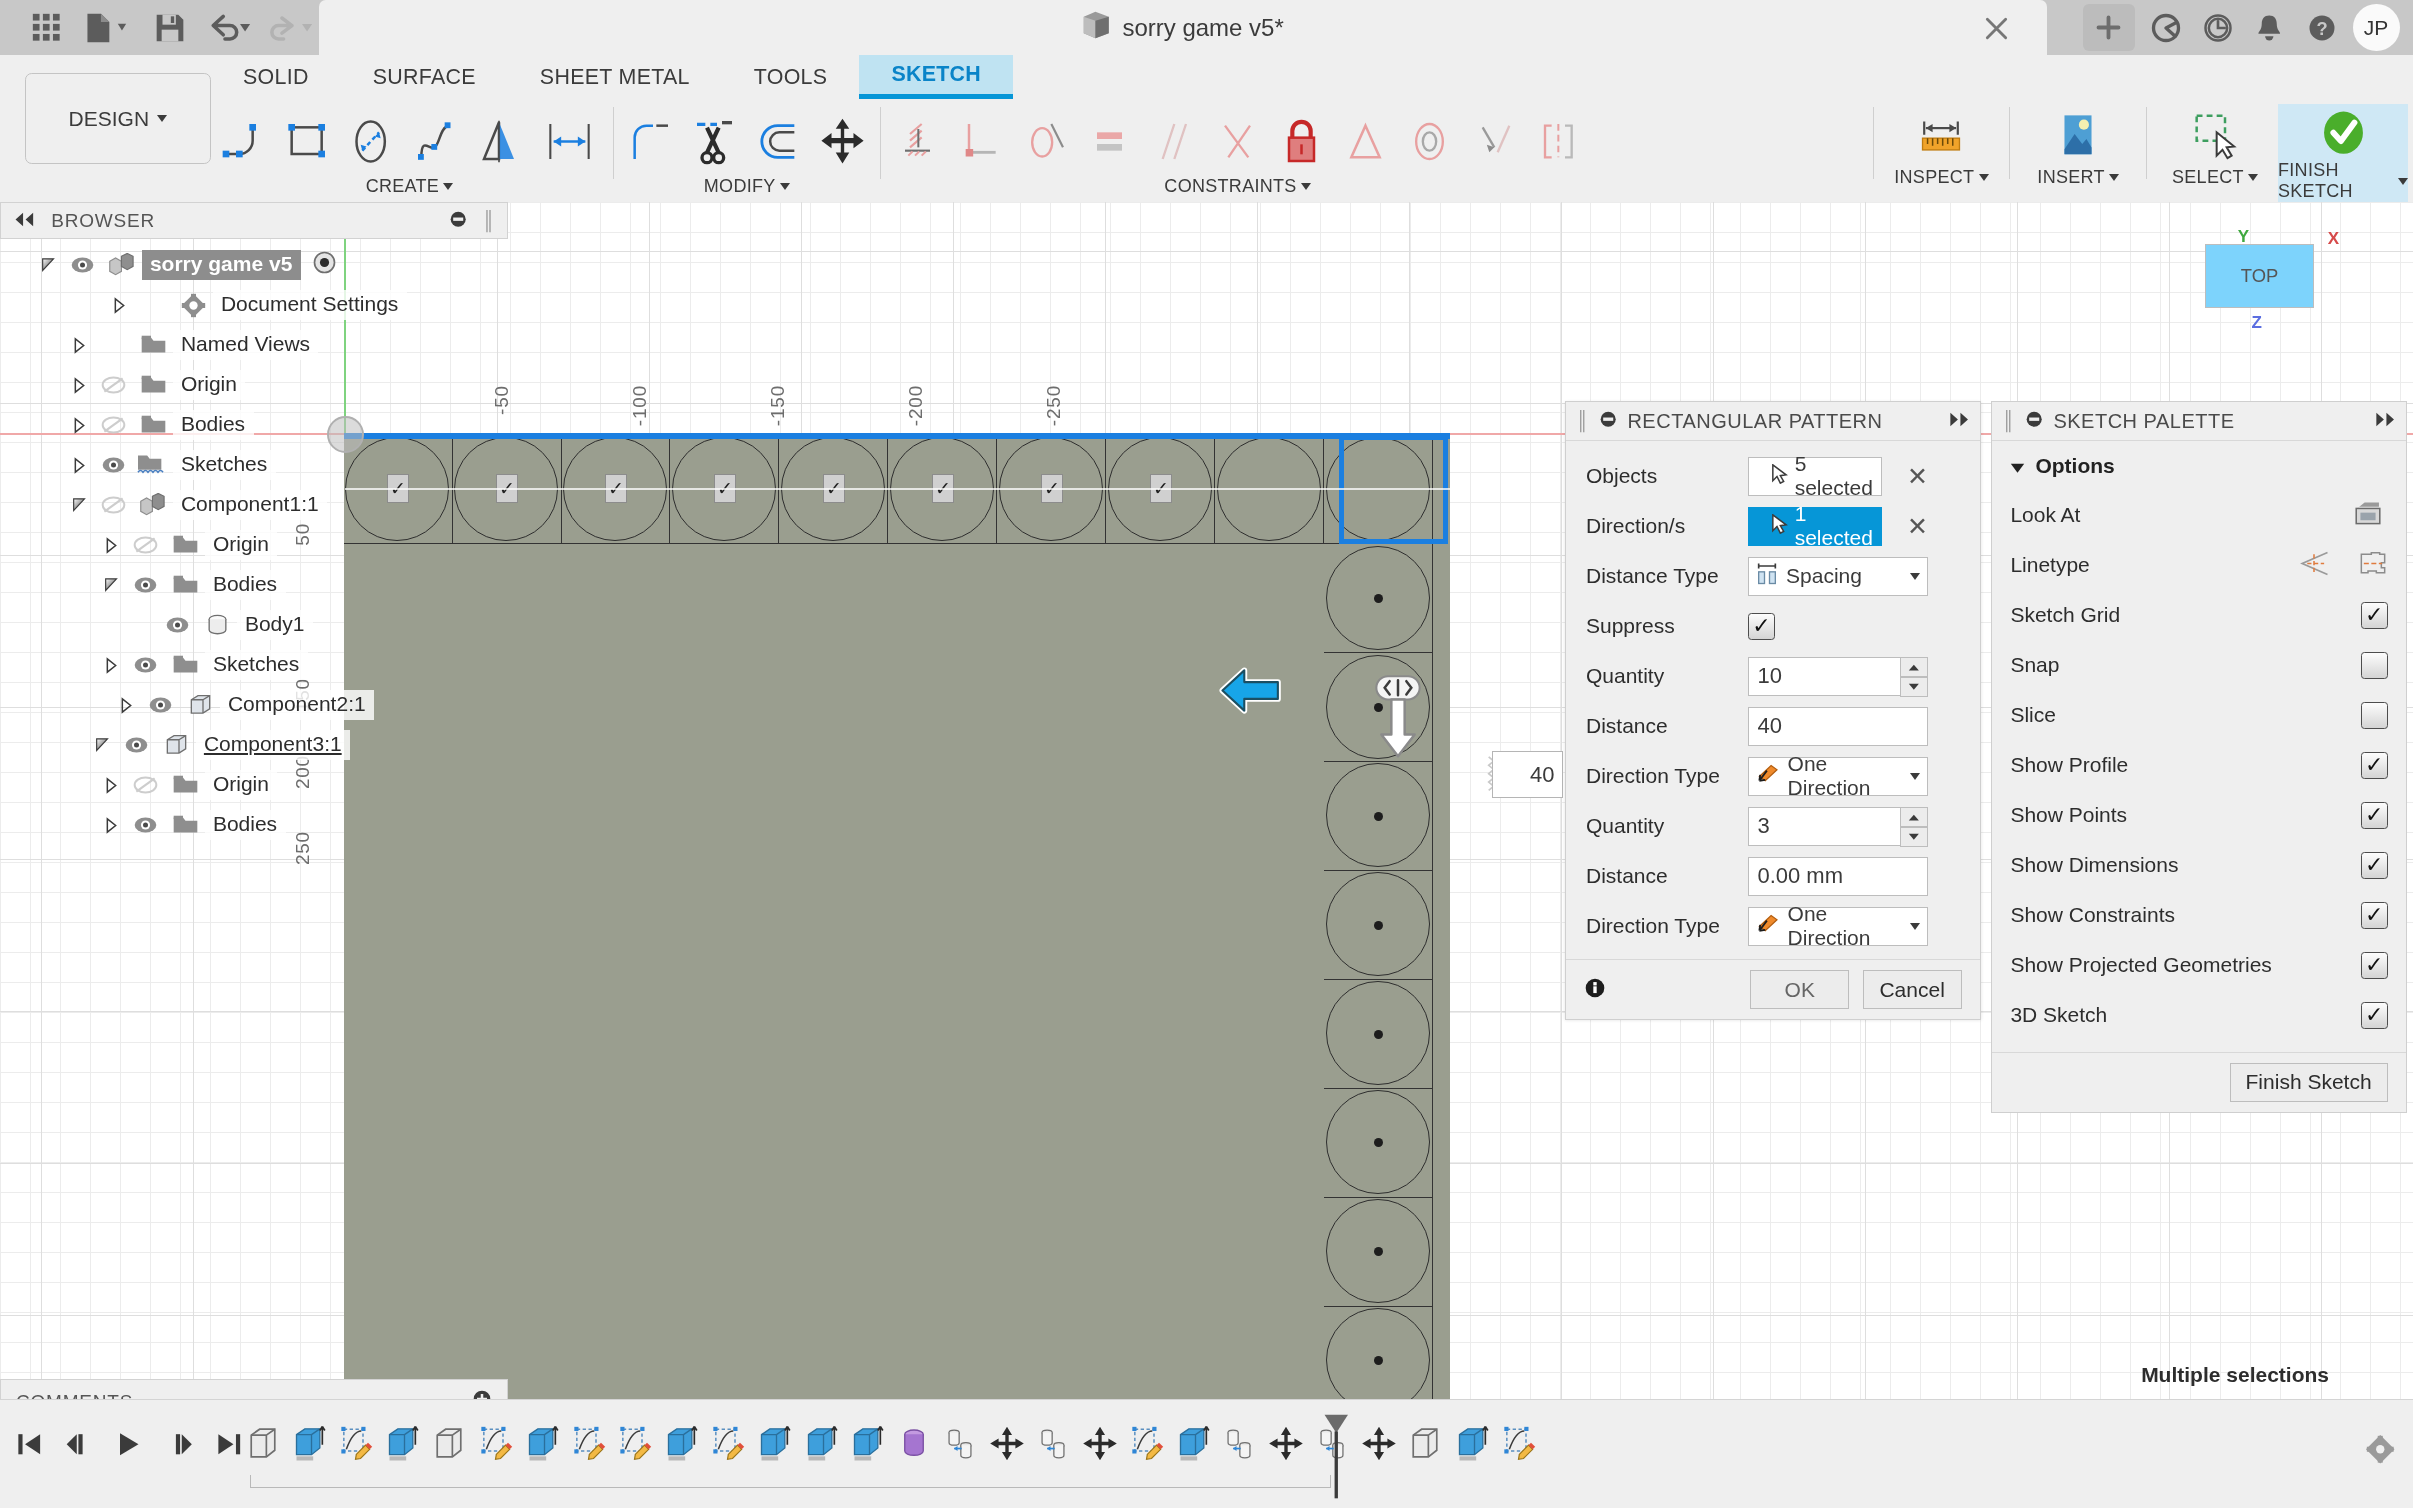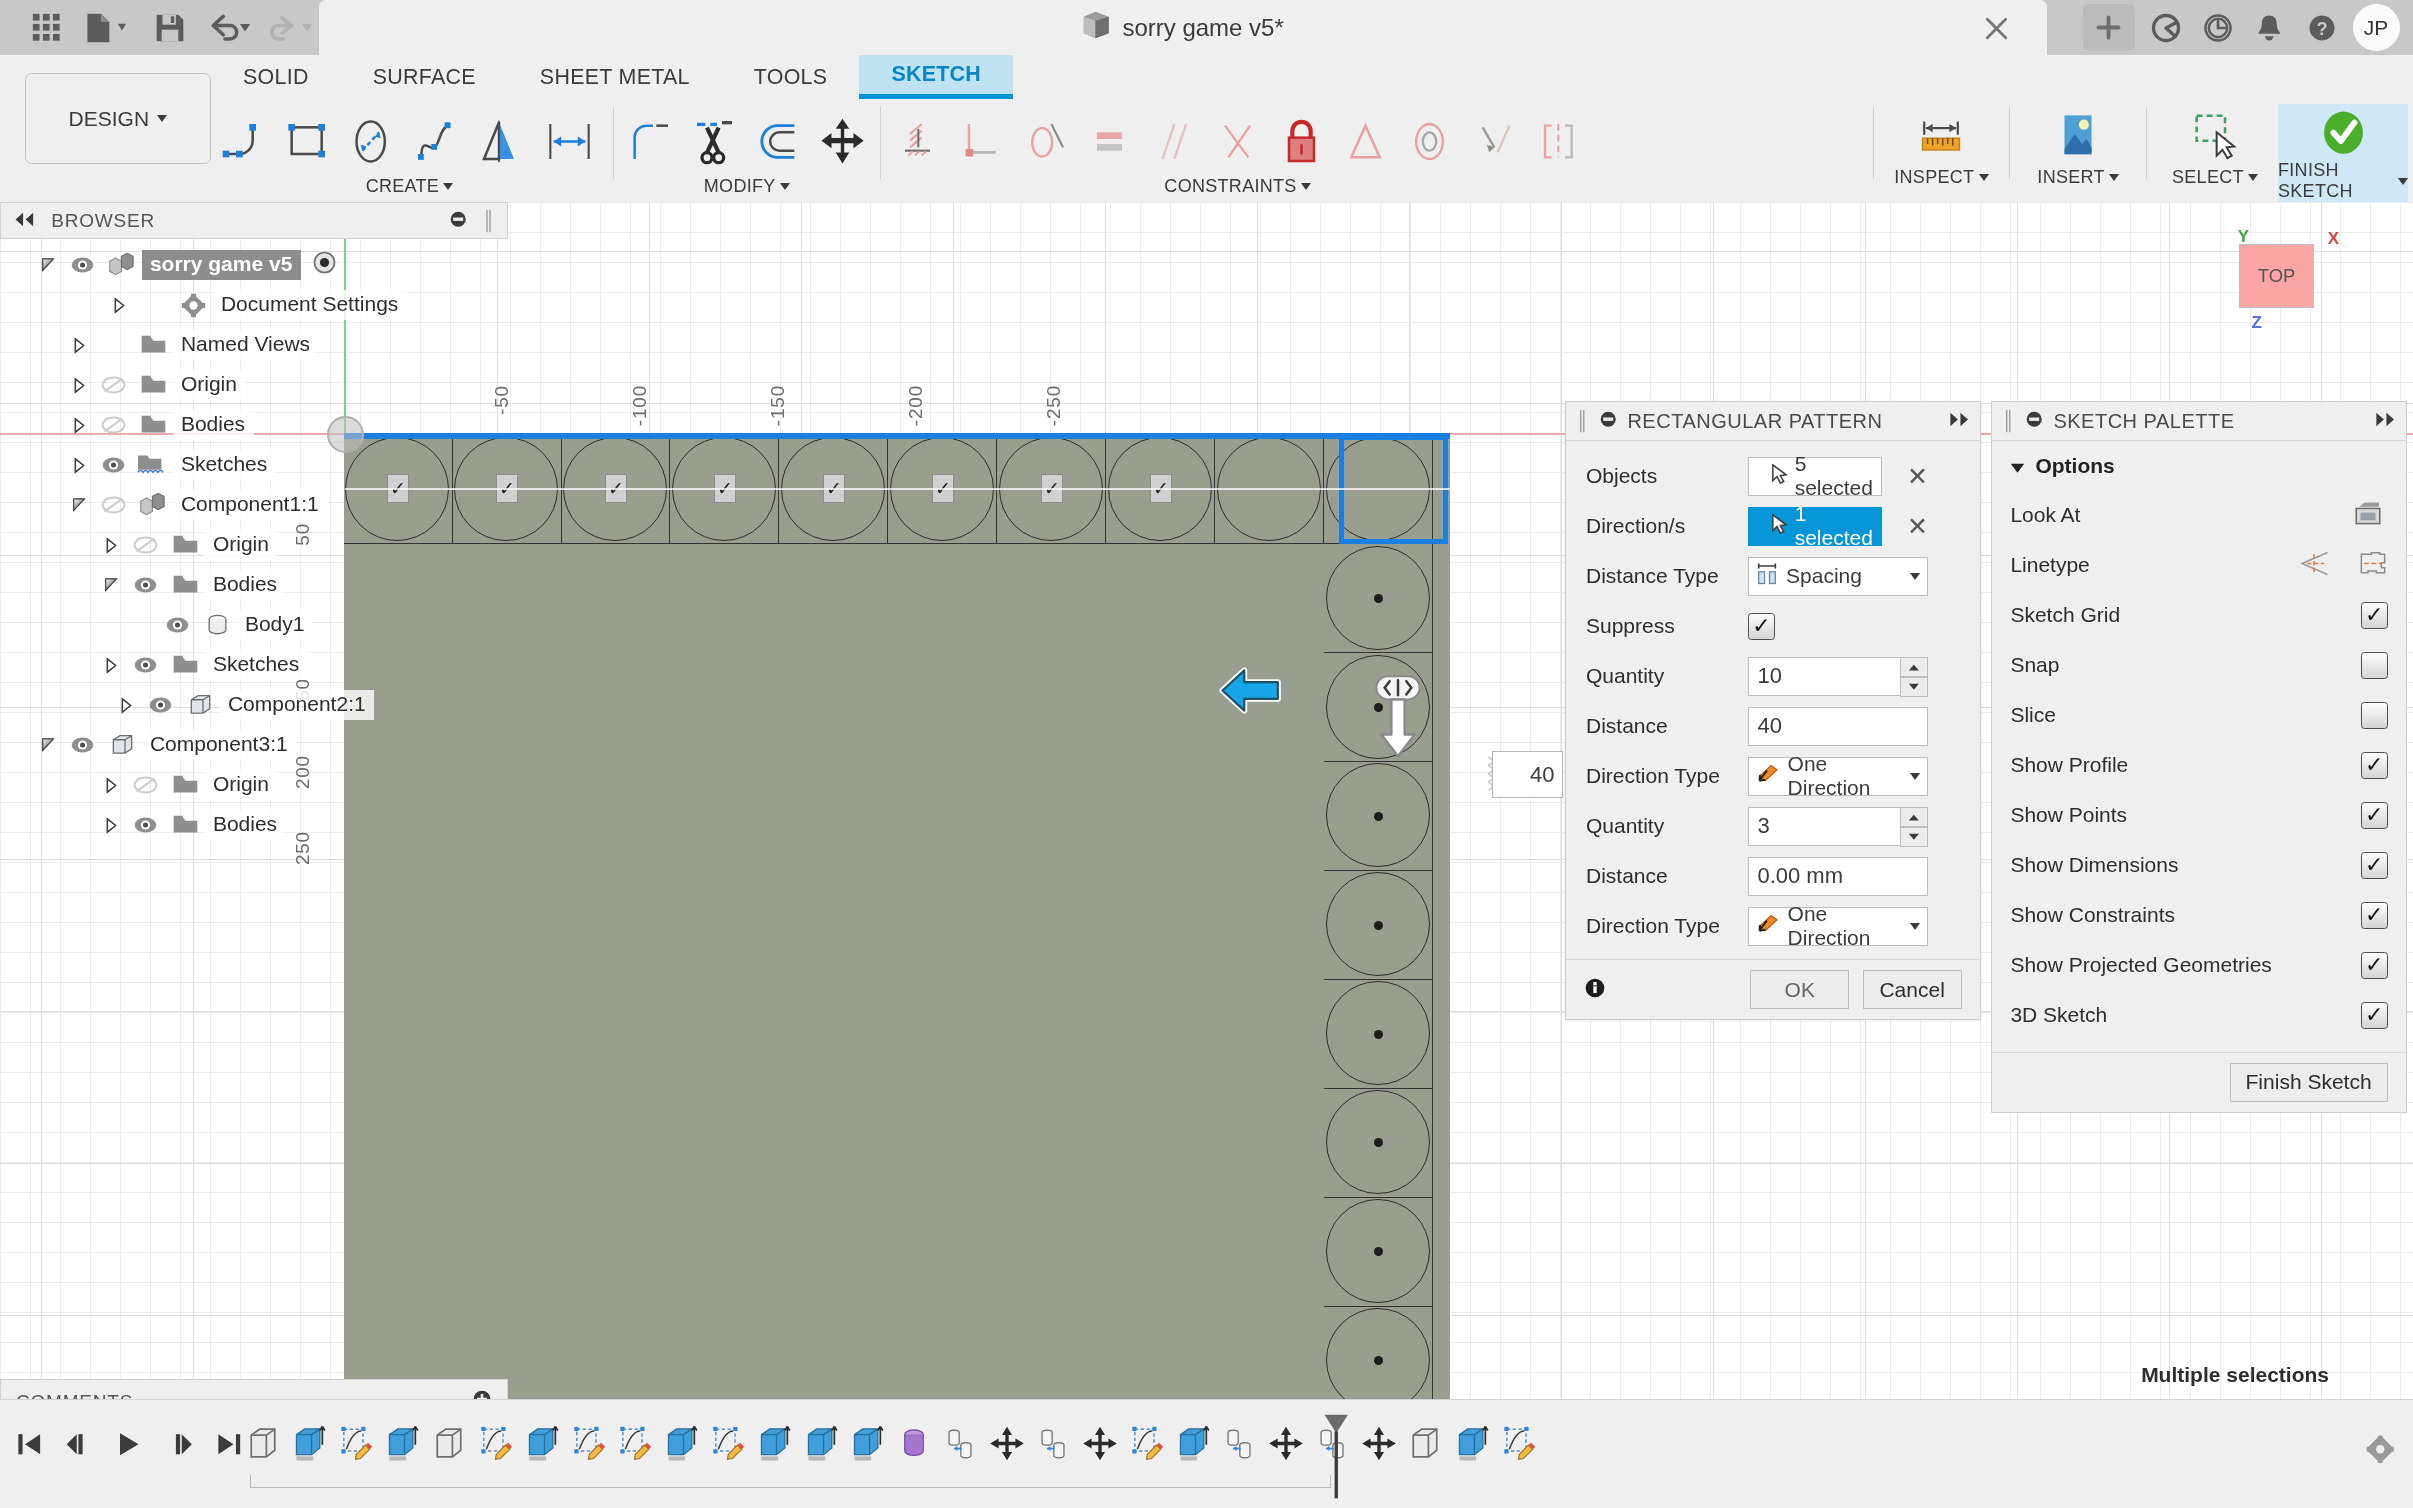--- a/index.html
+++ b/index.html
@@ -61,21 +61,21 @@
   .cell{ position:absolute; width:109px; height:109px; border-right:1.7px solid #333; border-bottom:1.7px solid #333;}
   .circ{ position:absolute; border:1.7px solid #2e2e2e; border-radius:50%; }
   .chk{ position:absolute; width:22px; height:28.5px; background:#d0d0d0; border:0.8px solid #8c8c8c; display:flex; align-items:center; justify-content:center; font-size:19px; color:#222; line-height:1;}
   .pdot{ position:absolute; width:9.2px; height:9.2px; background:#1d1d1d; border-radius:50%;}
   .hline{ position:absolute; height:1.7px; background:rgba(255,255,255,.75);}
 
   .tick{ position:absolute; font-size:19px; color:#6d6d6d; writing-mode:vertical-rl; transform:rotate(180deg); letter-spacing:0.8px;}
   .tickh{ position:absolute; font-size:19px; color:#6d6d6d; writing-mode:vertical-rl; transform:rotate(180deg); letter-spacing:0.8px;}
 
   
-  .viewcube{ position:absolute; right:99px; top:42px; width:75px; height:64px; background:#fca5a5; border:1.3px solid #bdbdbd; display:flex; align-items:center; justify-content:center; font-size:18.4px; color:#555; }
+  .viewcube{ position:absolute; right:99px; top:42px; width:109px; height:64px; background:#7dd3fc; border:1.3px solid #bdbdbd; display:flex; align-items:center; justify-content:center; font-size:18.4px; color:#555; }
   .vc-axis{ position:absolute; font-size:17px; font-weight:bold; }
 
   
   .dimfield{ position:absolute; left:1492px; top:549px; width:71px; height:47px; background:#fff; border:0.8px solid #b5b5b5; display:flex; align-items:center; justify-content:flex-end; padding-right:7.5px; font-size:22px;}
   .dimhandle{ position:absolute; left:1487px; top:553px; width:8.4px; height:39px; }
 
   
   .leftarrow{ position:absolute; left:1219px; top:465px; width:64px; height:47px;}
   .dragwidget{ position:absolute; left:1373px; top:469px; width:50px; height:92px; }
   .bpanel-head{ position:absolute; left:0px; top:202px; width:508px; height:37px; background:#efefef; border:0.8px solid #d2d2d2; display:flex; align-items:center; gap:15px; padding:0 11.7px; }
@@ -864,21 +864,21 @@
           </svg>
         </span>
         <span class="ficon">
           <svg width="25" height="23.5" viewBox="0 0 30 28">
             <path d="M4 8 L12 3 L26 3 L26 19 L18 24 L4 24 Z" fill="#dfe4ea" stroke="#6f6f6f" stroke-width="1.6"></path>
             <path d="M4 8 L18 8 L18 24 M18 8 L26 3" fill="none" stroke="#6f6f6f" stroke-width="1.6"></path>
           </svg>
         </span>
         <span class="tlabel">Component2:1</span>
       </div>
-      <div class="trow2" style="padding-left: 34px;">
+      <div class="trow2" style="padding-left: 88px; text-decoration: underline;">
         <span class="arrow">
           <svg width="15" height="17" viewBox="0 0 18 20">
             <path d="M2 2 H15 L2 16 Z" fill="url(#gg)"></path>
             <defs>
               <linearGradient id="gg" x1="0" y1="0" x2="1" y2="1">
                 <stop offset="0" stop-color="#ffffff"></stop>
                 <stop offset="1" stop-color="#3b3b3b"></stop>
               </linearGradient>
             </defs>
             <path d="M2 2 H15 L2 16 Z" fill="none" stroke="#3b3b3b" stroke-width="1.4"></path>

